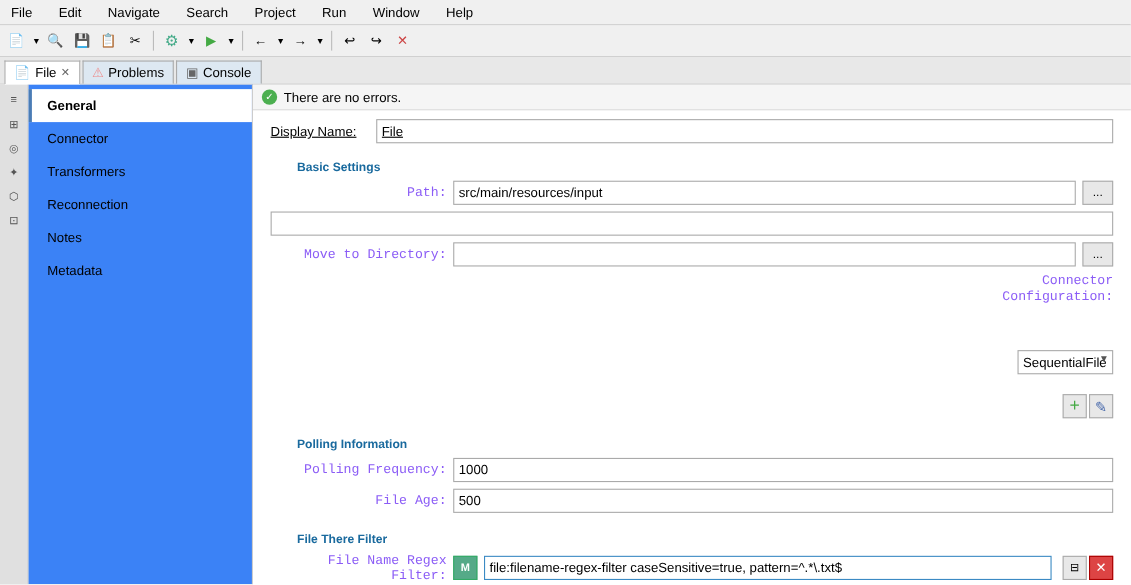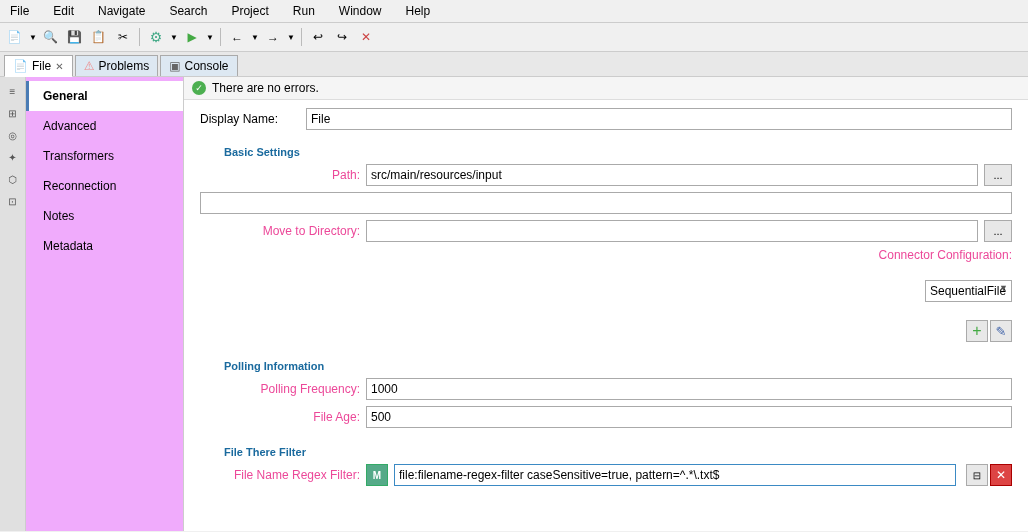--- a/index.html
+++ b/index.html
@@ -74,22 +74,22 @@
 
     
     .main-content {
       display: flex;
       height: calc(532px - 22px - 28px - 28px);
       background: #fff;
     }
 
     
     .sidebar {
-      width: 158px;
-      background: #f0abfc;
+      width: 204px;
+      background: #3b82f6;
       border-right: 1px solid #ccc;
       padding-top: 4px;
       flex-shrink: 0;
     }
     .sidebar-item {
       padding: 8px 14px;
       cursor: pointer;
       font-size: 12px;
       border-left: 3px solid transparent;
     }
@@ -139,36 +139,38 @@
       display: flex;
       align-items: center;
       margin-bottom: 6px;
       gap: 6px;
     }
     .form-label {
       width: 160px;
       text-align: right;
       font-size: 12px;
       flex-shrink: 0;
-      color: #ec4899;
+      color: #8b5cf6;
+      font-family: Liberation Mono, monospace;
     }
     .form-input {
       flex: 1;
       height: 22px;
       border: 1px solid #aaa;
       padding: 1px 4px;
       font-size: 12px;
       background: #fff;
     }
 
     .display-name-row {
       display: flex;
       align-items: center;
       padding: 8px 16px;
-      gap: 16px;
+      gap: 6px;
+      text-decoration: underline;
     }
     .display-name-label {
       font-size: 12px;
       font-weight: normal;
       width: 90px;
       flex-shrink: 0;
     }
 
     .browse-btn {
       width: 28px; height: 22px;
@@ -192,20 +194,21 @@
       height: 22px;
       border: 1px solid #aaa;
       padding: 1px 4px;
       font-size: 12px;
       background: #fff;
       appearance: none;
     }
     .connector-select-wrapper {
       flex: 1;
       position: relative;
+      margin-top: 24px;
     }
     .connector-select-wrapper::after {
       content: '▼';
       position: absolute;
       right: 4px; top: 3px;
       font-size: 9px;
       pointer-events: none;
       color: #555;
     }
     .connector-btns {
@@ -350,21 +353,21 @@
     <div class="icon-bar-btn">≡</div>
     <div class="icon-bar-btn">⊞</div>
     <div class="icon-bar-btn">◎</div>
     <div class="icon-bar-btn">✦</div>
     <div class="icon-bar-btn">⬡</div>
     <div class="icon-bar-btn">⊡</div>
   </div>
 
   <div class="sidebar">
     <div class="sidebar-item active">General</div>
-    <div class="sidebar-item">Advanced</div>
+    <div class="sidebar-item">Connector</div>
     <div class="sidebar-item">Transformers</div>
     <div class="sidebar-item">Reconnection</div>
     <div class="sidebar-item">Notes</div>
     <div class="sidebar-item">Metadata</div>
   </div>
 
   <div class="content-area">
 
     <div class="status-bar">
       <div class="status-icon">✓</div>

